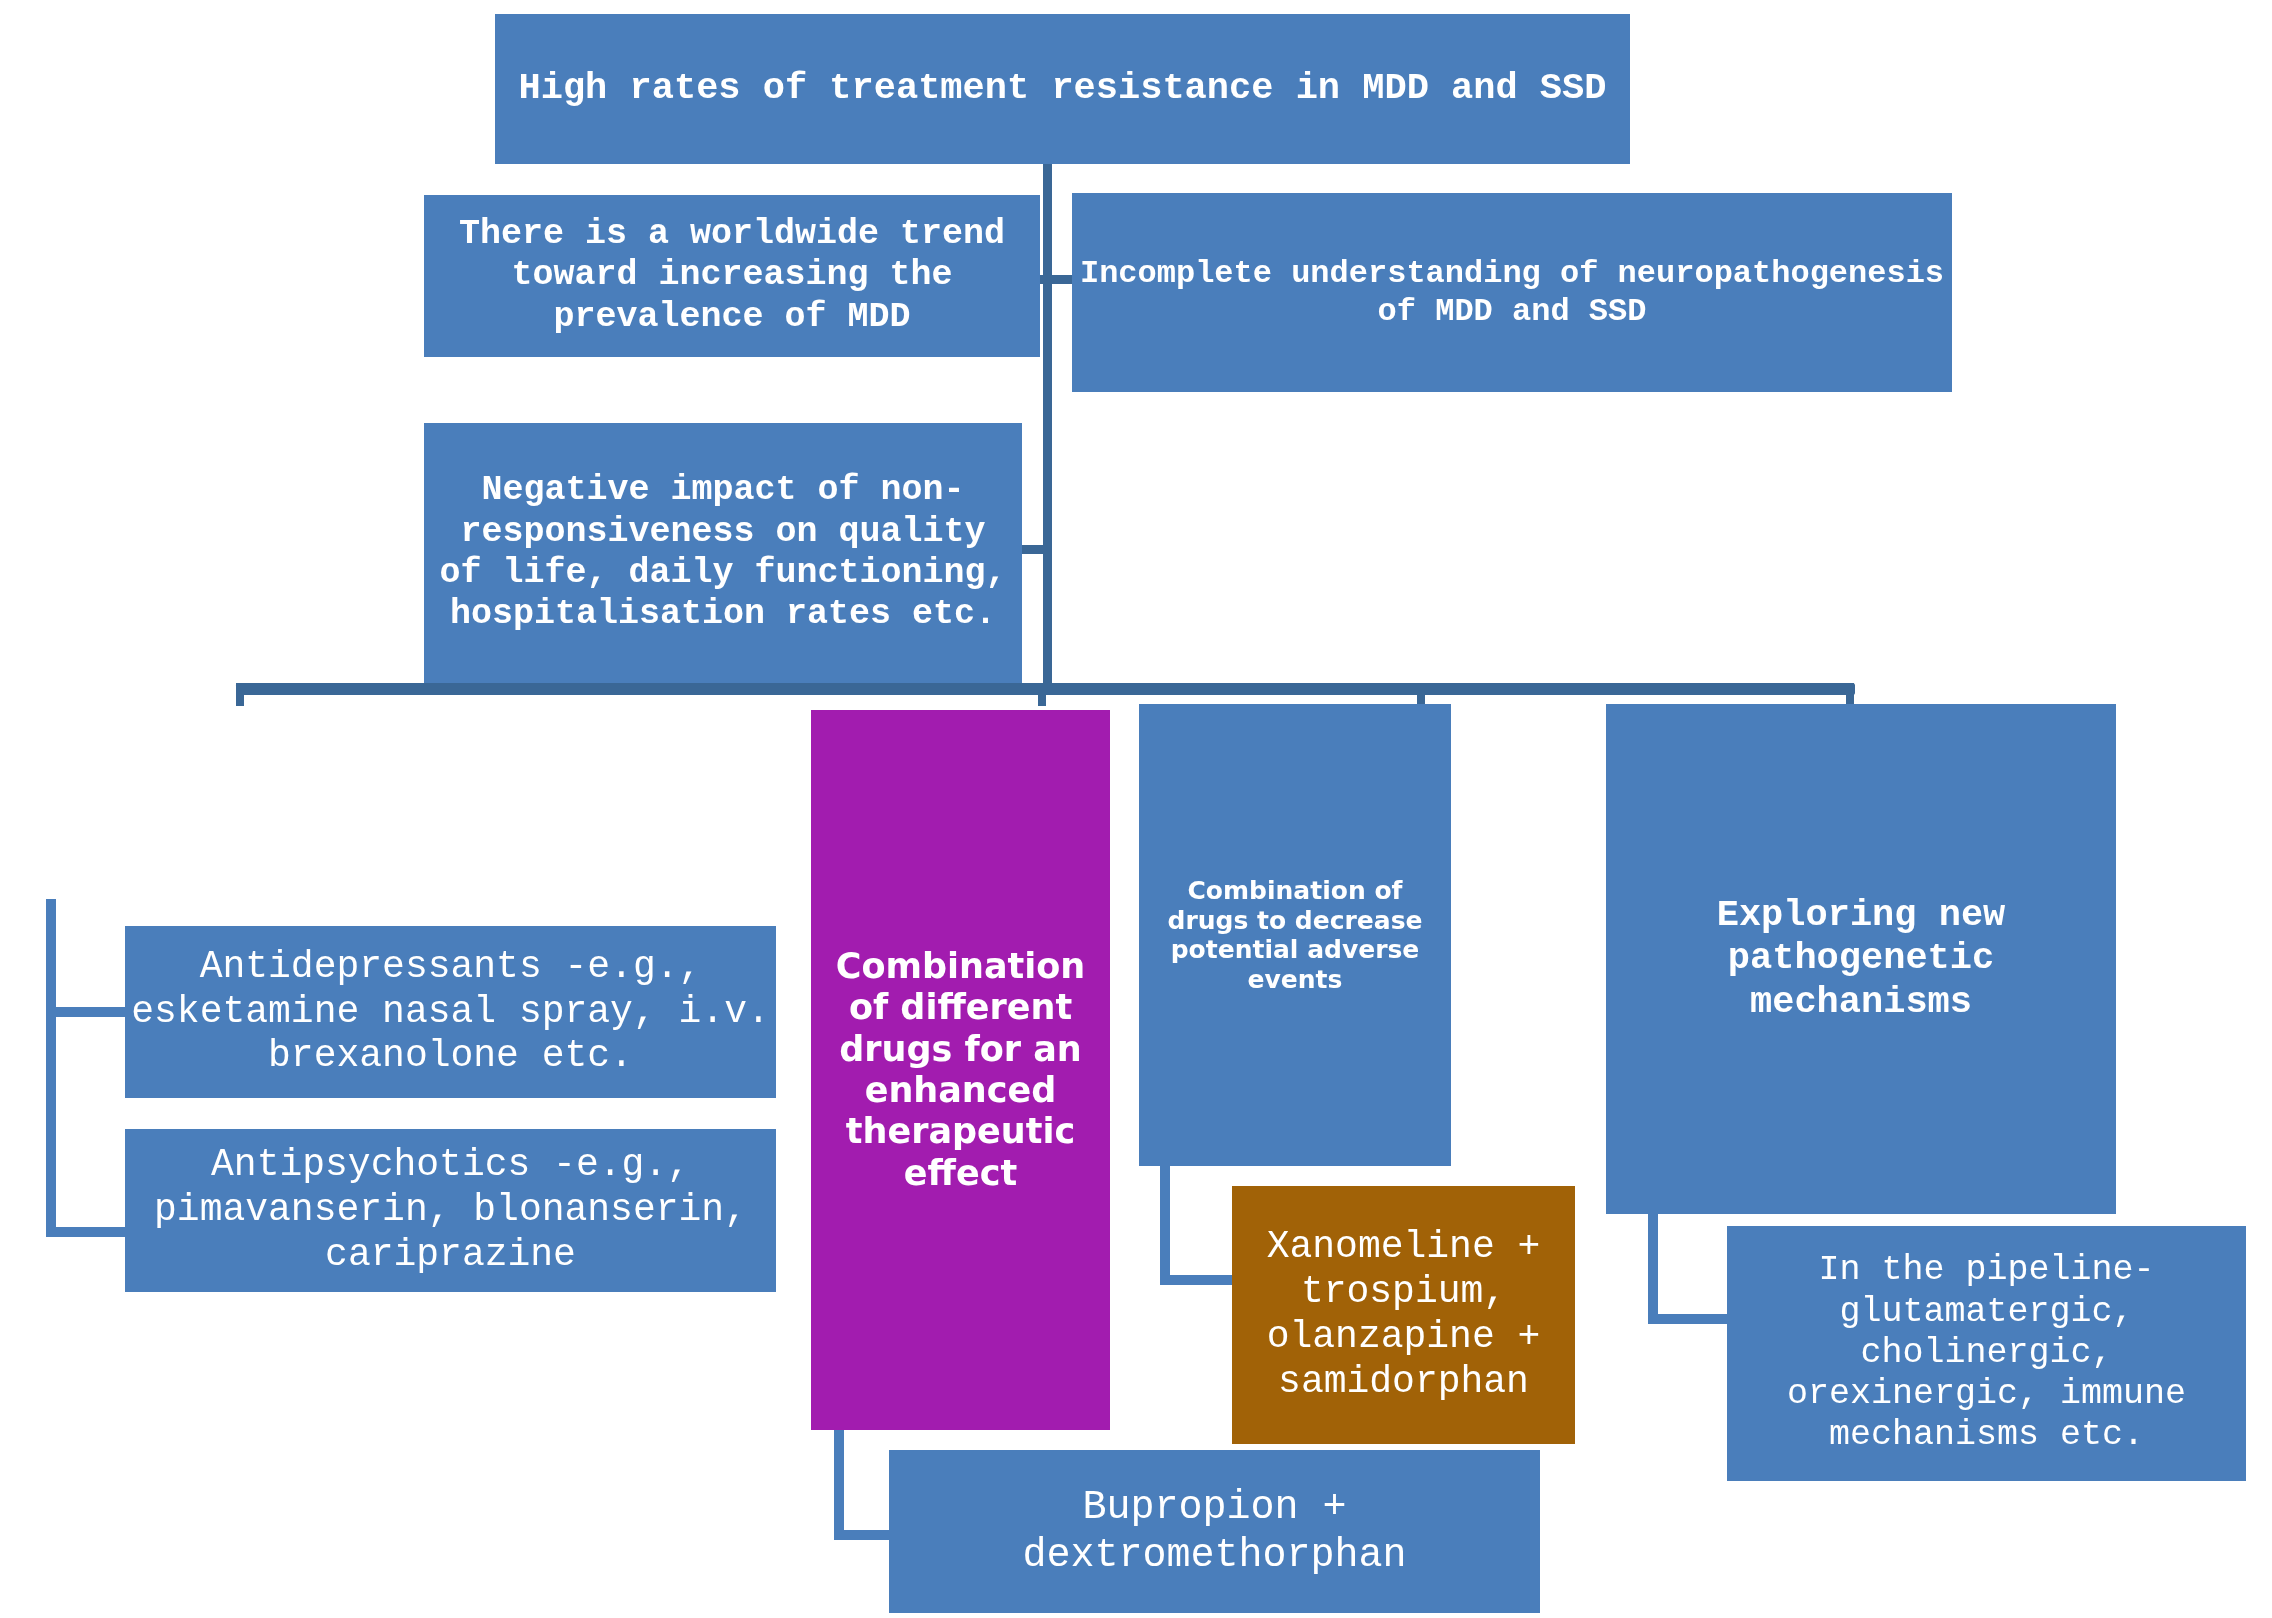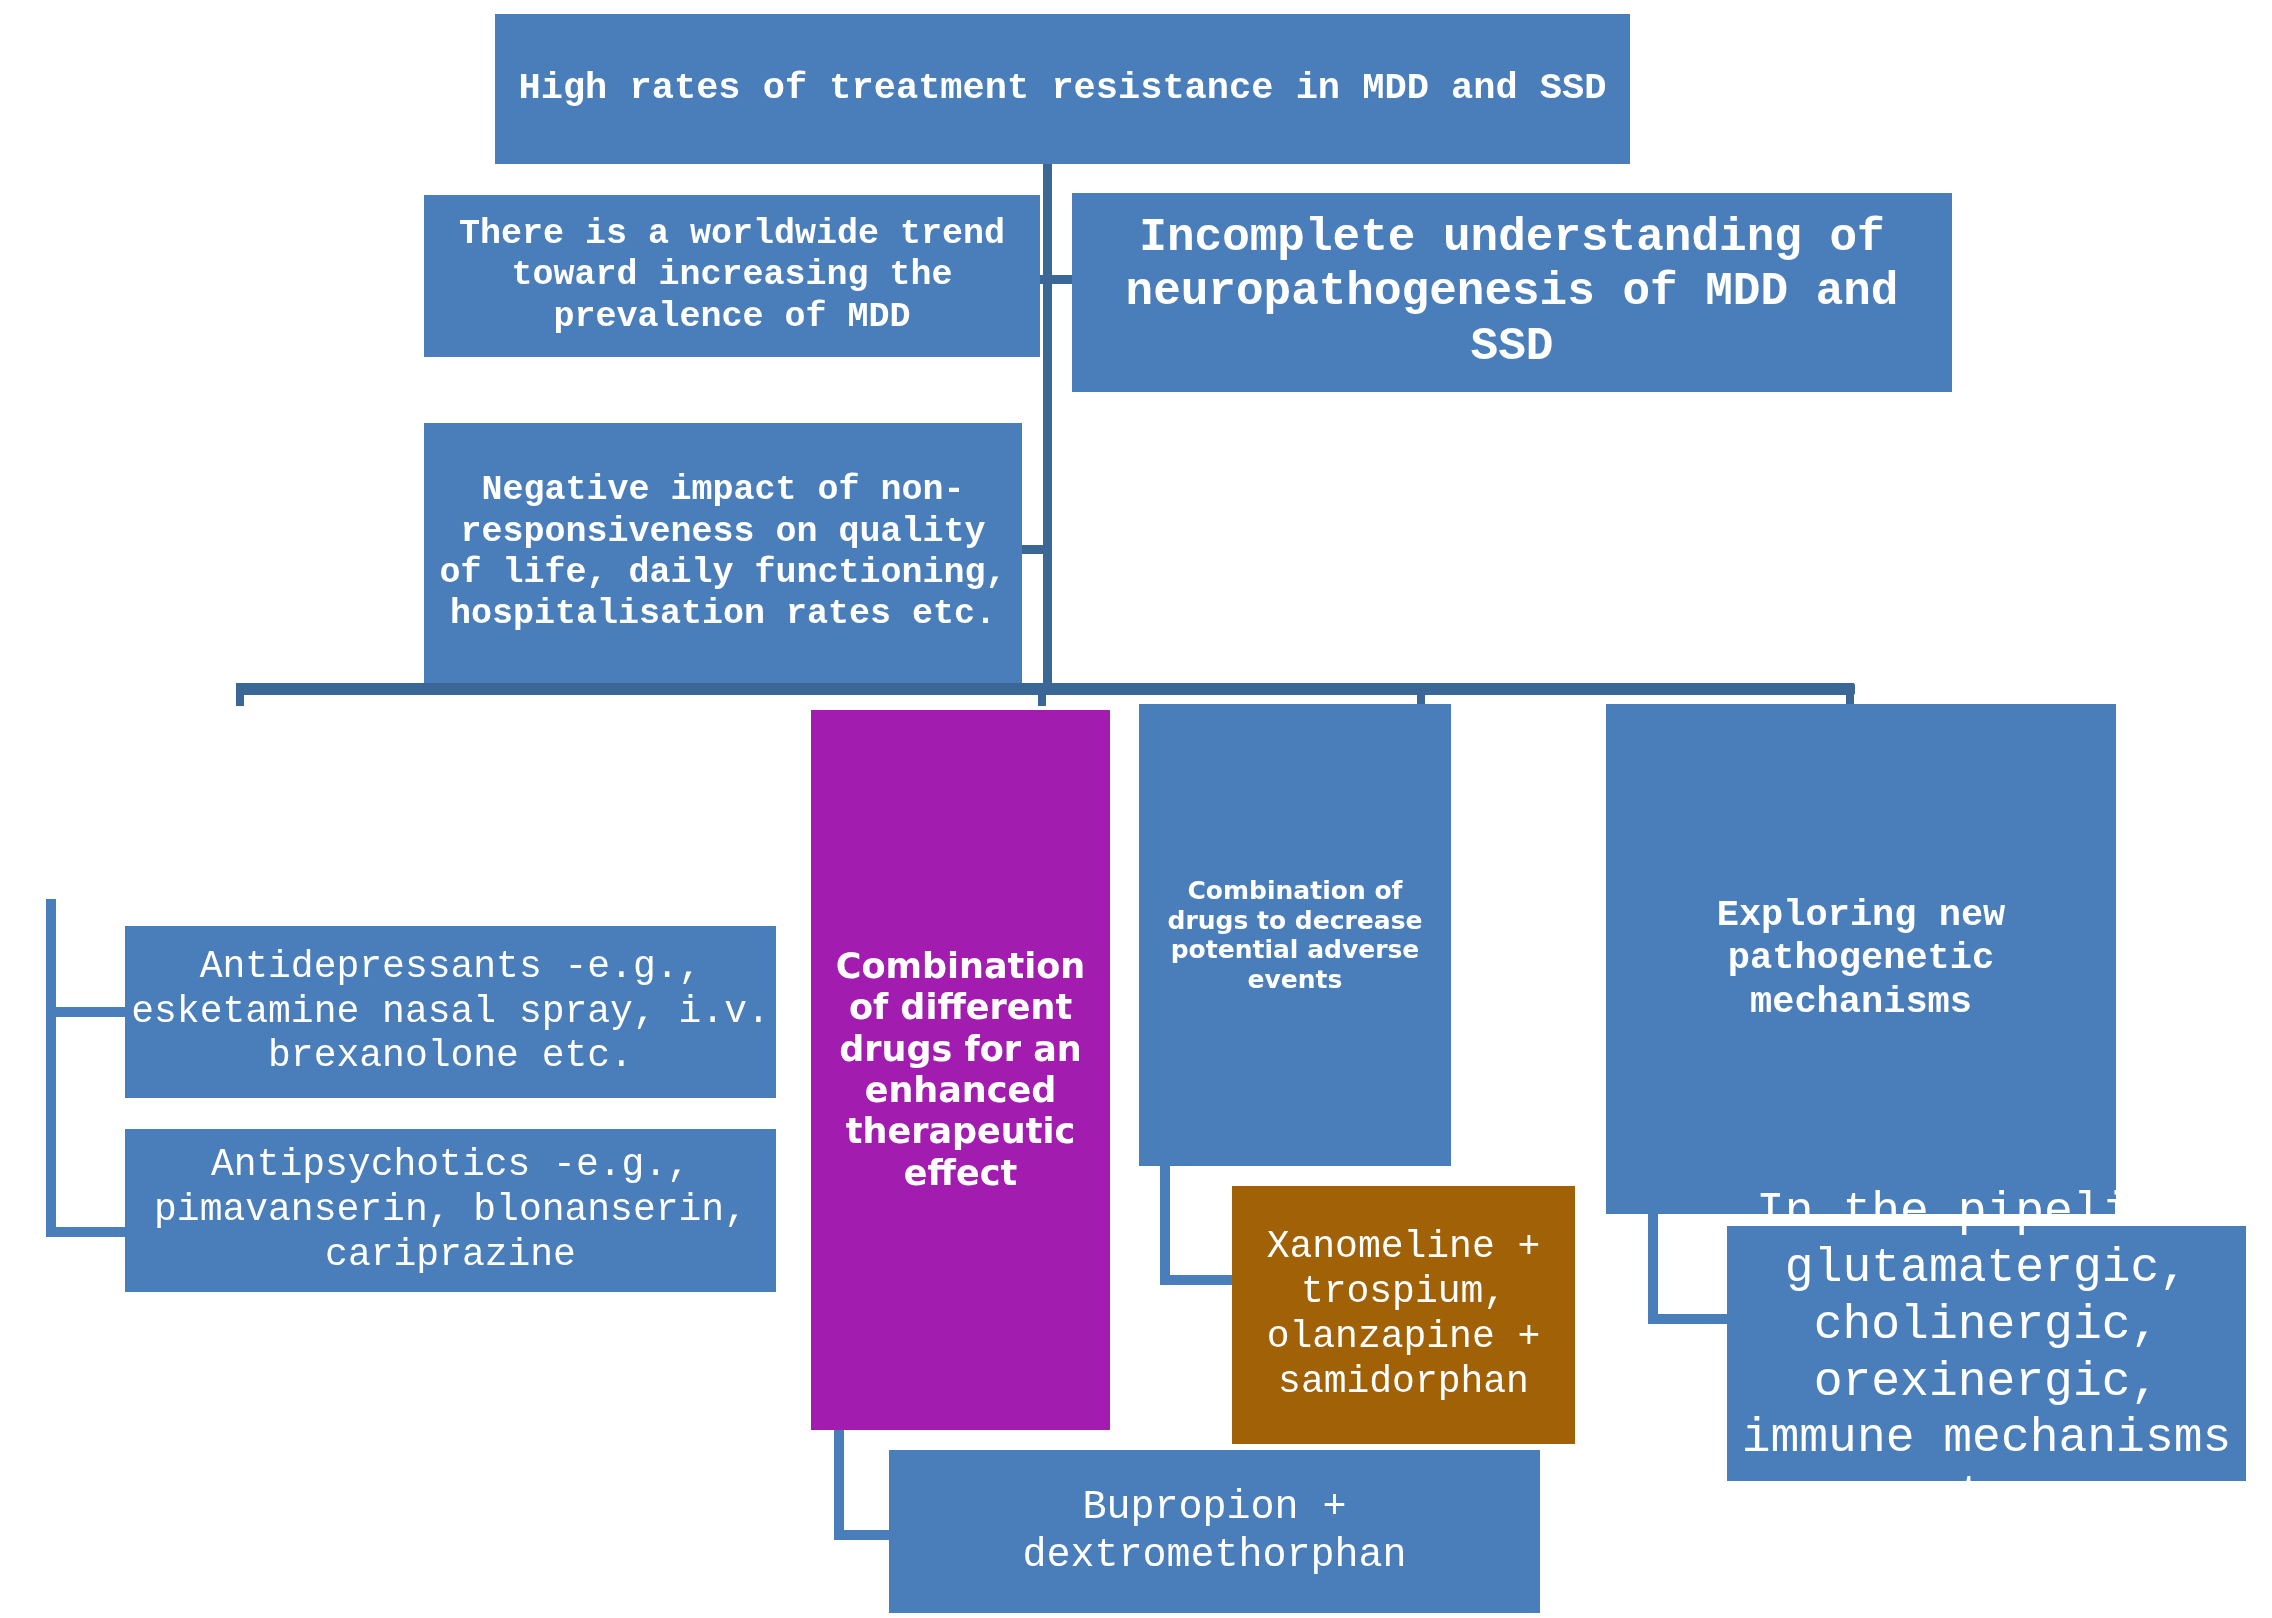--- a/index.html
+++ b/index.html
@@ -84,21 +84,21 @@
   <div class="conn light helbow" style="left: 1648px; top: 1314px; width: 84px; background: rgb(74, 126, 187);"></div>
 
   <div class="node bold cond" style="left: 495px; top: 14px; width: 1135px; height: 150px; font-size: 37px; background: rgb(74, 126, 187); color: rgb(255, 255, 255);">
     <span class="txt">High rates of treatment resistance in MDD and SSD</span>
   </div>
 
   <div class="node bold cond" style="left: 424px; top: 195px; width: 616px; height: 162px; font-size: 35px; background: rgb(74, 126, 187); color: rgb(255, 255, 255);">
     <span class="txt">There is a worldwide  trend toward  increasing the prevalence of MDD</span>
   </div>
 
-  <div class="node bold cond" style="left: 1072px; top: 193px; width: 880px; height: 199px; font-size: 46px; background: rgb(74, 126, 187); color: rgb(255, 255, 255);">
+  <div class="node bold cond" style="left: 1072px; top: 193px; width: 880px; height: 199px; font-size: 32px; background: rgb(74, 126, 187); color: rgb(255, 255, 255);">
     <span class="txt">Incomplete understanding of neuropathogenesis of MDD and SSD</span>
   </div>
 
   <div class="node bold cond" style="left: 424px; top: 423px; width: 598px; height: 260px; font-size: 35px; background: rgb(74, 126, 187); color: rgb(255, 255, 255);">
     <span class="txt">Negative impact of non-responsiveness on quality of life, daily functioning, hospitalisation rates etc.</span>
   </div>
 
 
   <div class="node bold narrow overflow" style="left: 811px; top: 710px; width: 299px; height: 720px; font-size: 35px; background: #a21caf; color: rgb(255, 255, 255);">
     <span class="txt">Combination of different drugs for an enhanced therapeutic effect</span>
@@ -117,21 +117,21 @@
   </div>
 
   <div class="node cond" style="left: 125px; top: 1129px; width: 651px; height: 163px; font-size: 38px; background: rgb(74, 126, 187); color: rgb(255, 255, 255);">
     <span class="txt">Antipsychotics -e.g., pimavanserin, blonanserin, cariprazine</span>
   </div>
 
   <div class="node cond" style="left: 1232px; top: 1186px; width: 343px; height: 258px; font-size: 38px; background: #a16207; color: rgb(255, 255, 255);">
     <span class="txt">Xanomeline + trospium, olanzapine + samidorphan</span>
   </div>
 
-  <div class="node cond overflow" style="left: 1727px; top: 1226px; width: 519px; height: 255px; font-size: 48px; background: rgb(74, 126, 187); color: rgb(255, 255, 255);">
+  <div class="node cond overflow" style="left: 1727px; top: 1226px; width: 519px; height: 255px; font-size: 35px; background: rgb(74, 126, 187); color: rgb(255, 255, 255);">
     <span class="txt">In the pipeline-glutamatergic, cholinergic, orexinergic, immune mechanisms etc.</span>
   </div>
 
   <div class="node cond" style="left: 889px; top: 1450px; width: 651px; height: 163px; font-size: 40px; background: rgb(74, 126, 187); color: rgb(255, 255, 255);">
     <span class="txt">Bupropion + dextromethorphan</span>
   </div>
 
 </div>
 
 

